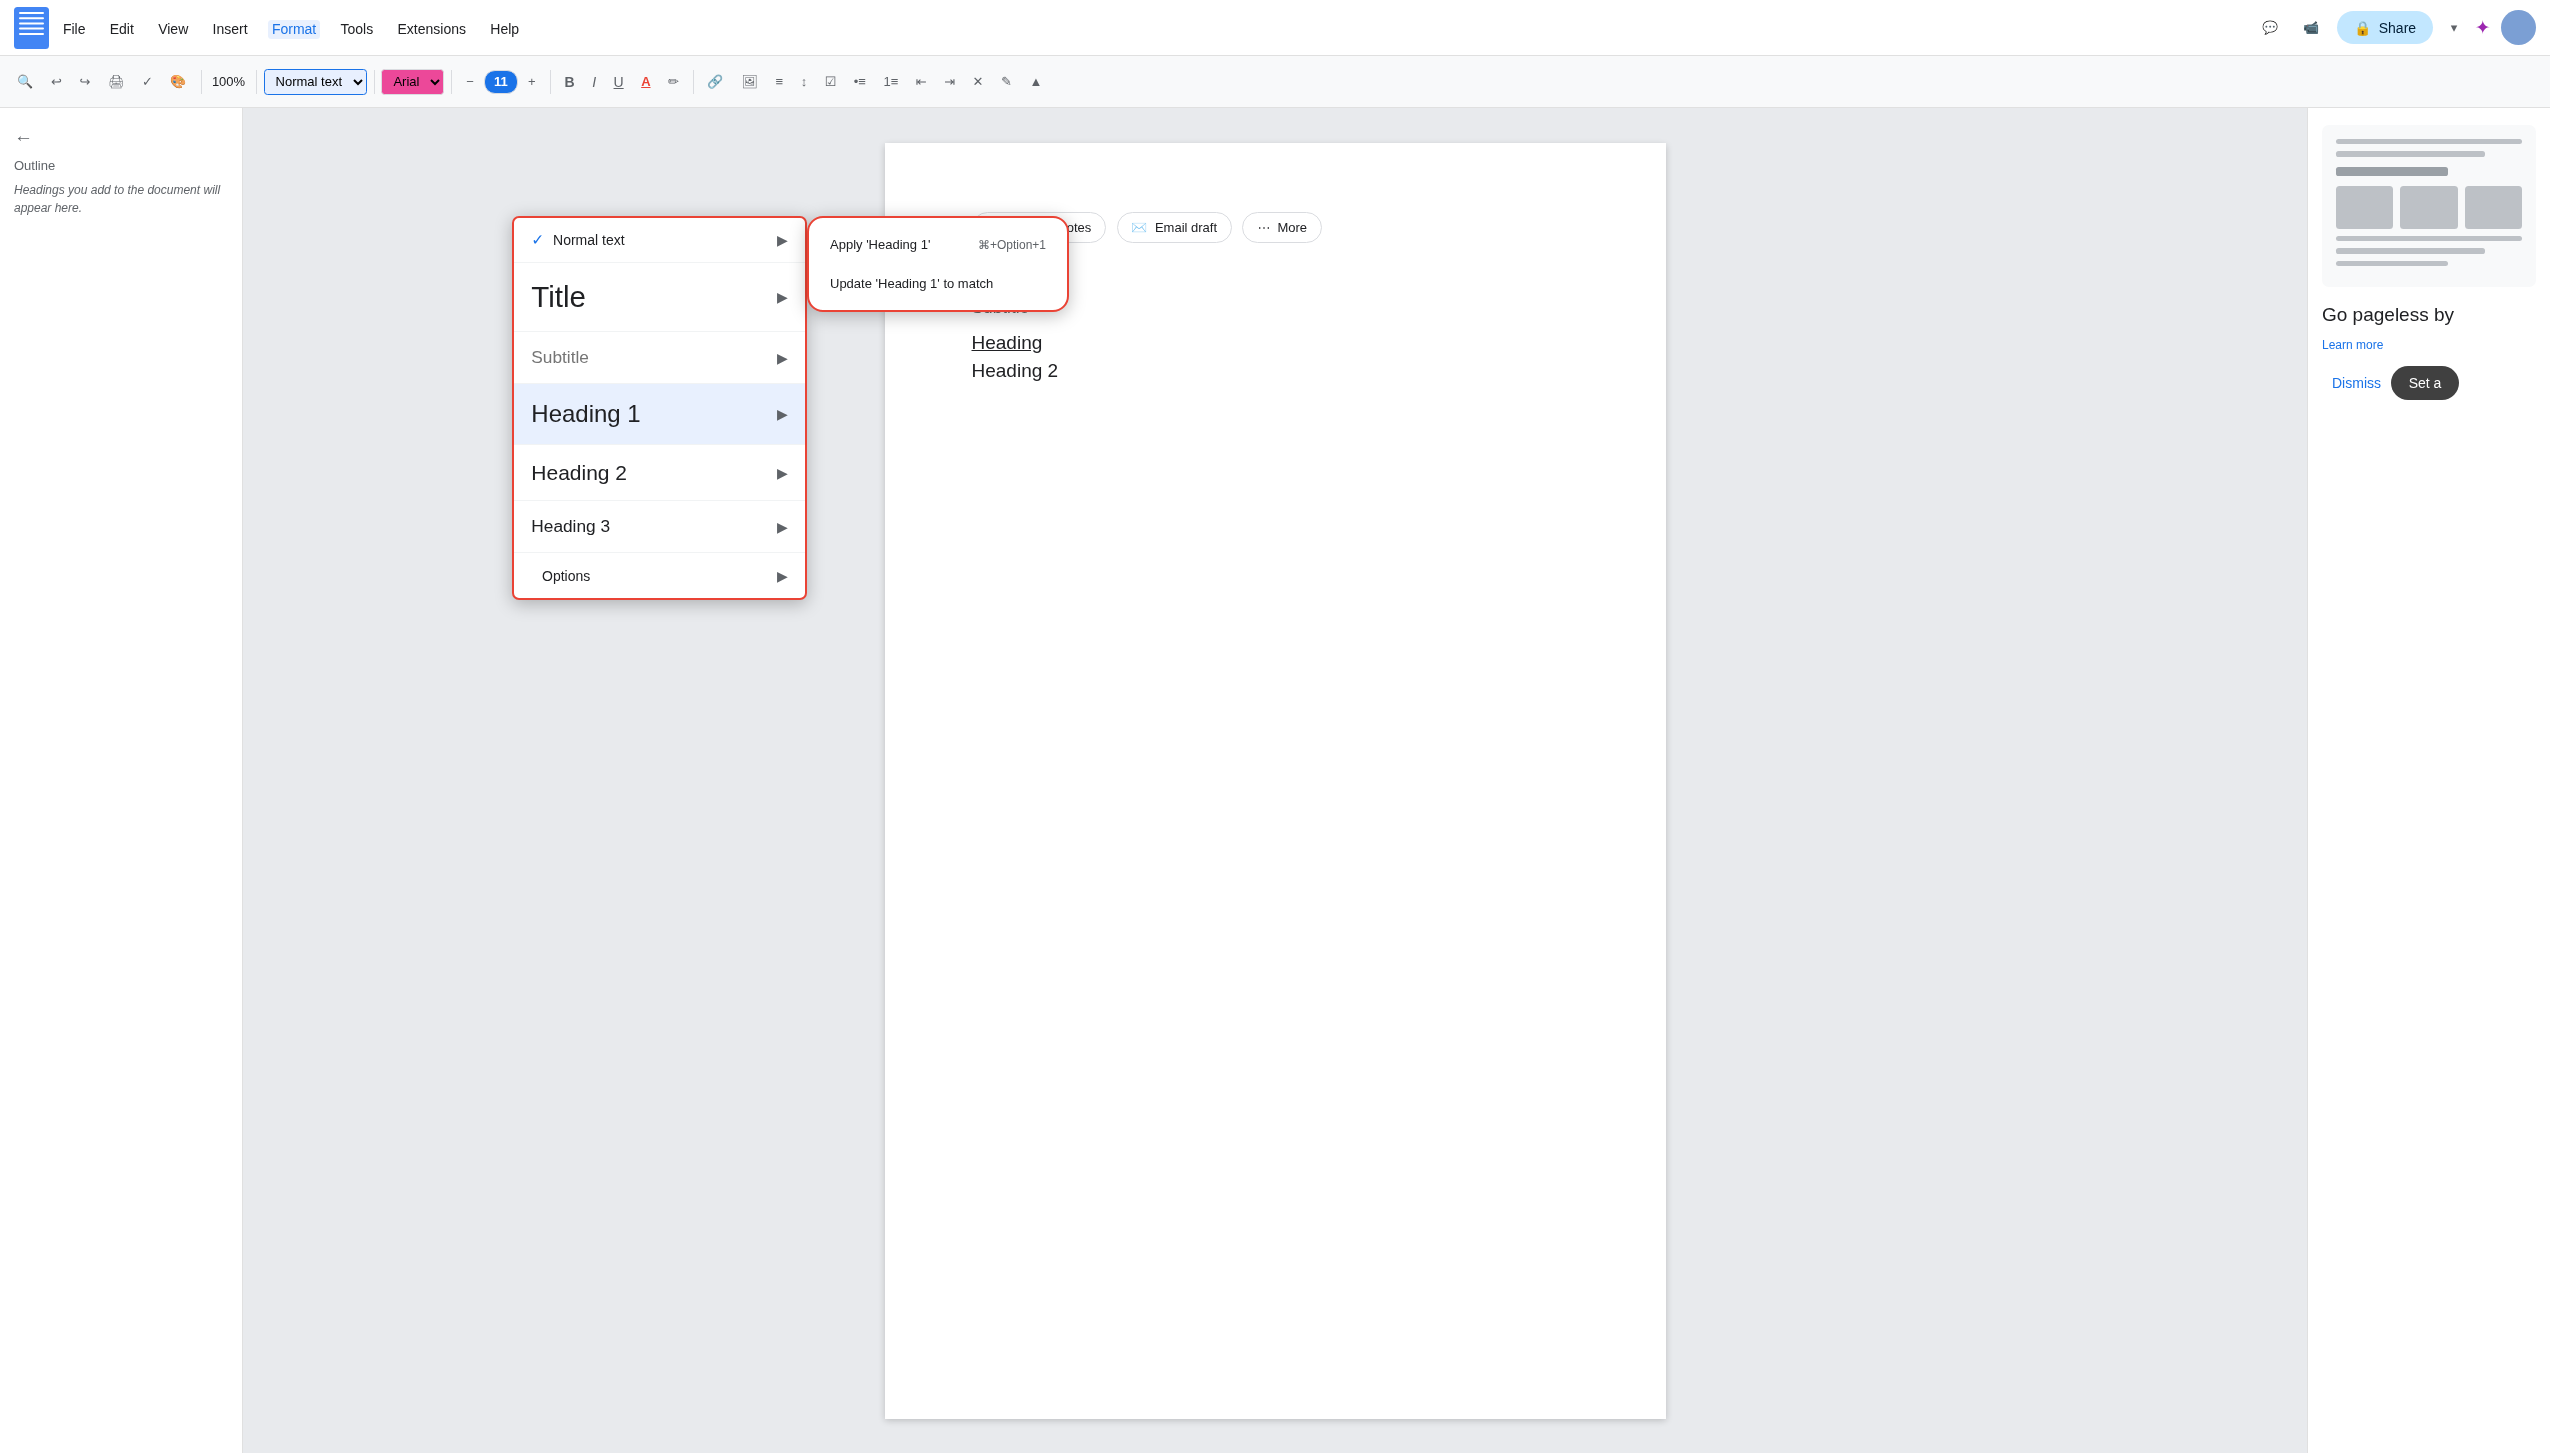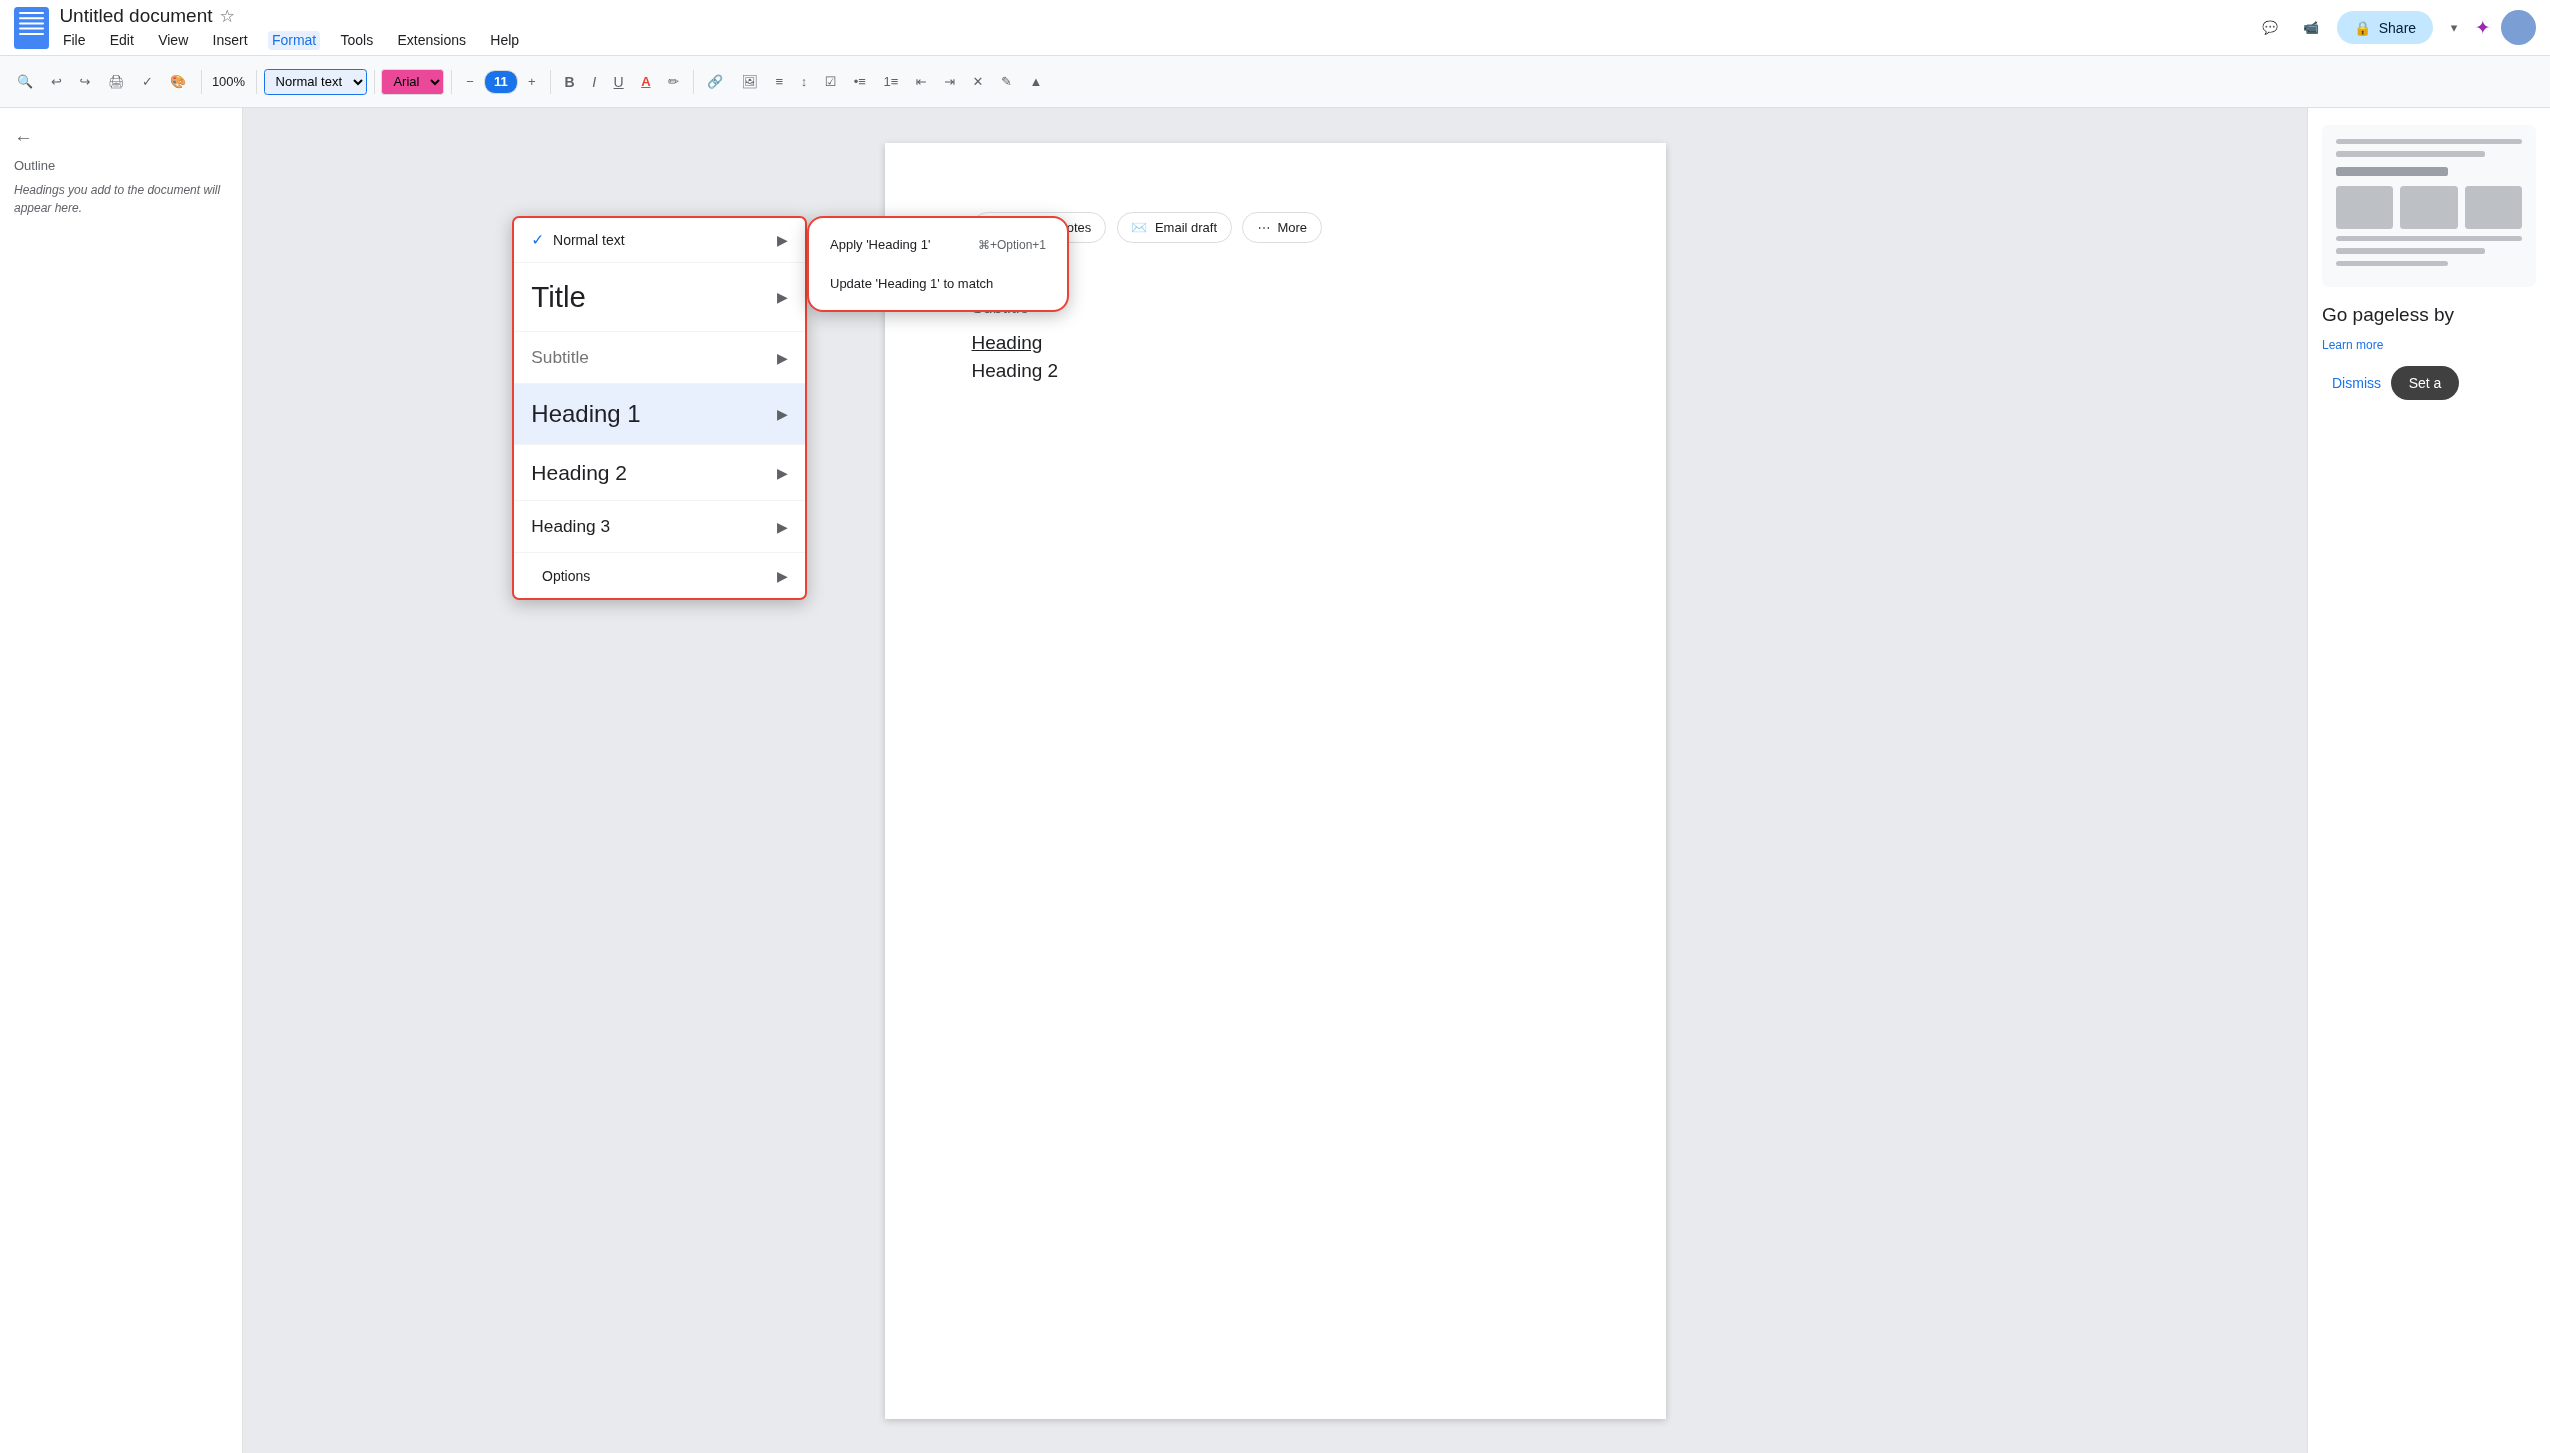--- a/index.html
+++ b/index.html
@@ -204,24 +204,20 @@
 
     
     .format-item.highlighted { background: #e8f0fe; }
   </style>
 </head>
 <body>
 
 <div class="title-bar">
   <div class="doc-icon"></div>
   <div class="title-info">
-    <div class="doc-title">
-      <span>Untitled document</span>
-      <span class="star-icon">☆</span>
-    </div>
     <div class="menu-bar">
       <span>File</span>
       <span>Edit</span>
       <span>View</span>
       <span>Insert</span>
       <span class="format-menu">Format</span>
       <span>Tools</span>
       <span>Extensions</span>
       <span>Help</span>
     </div>

